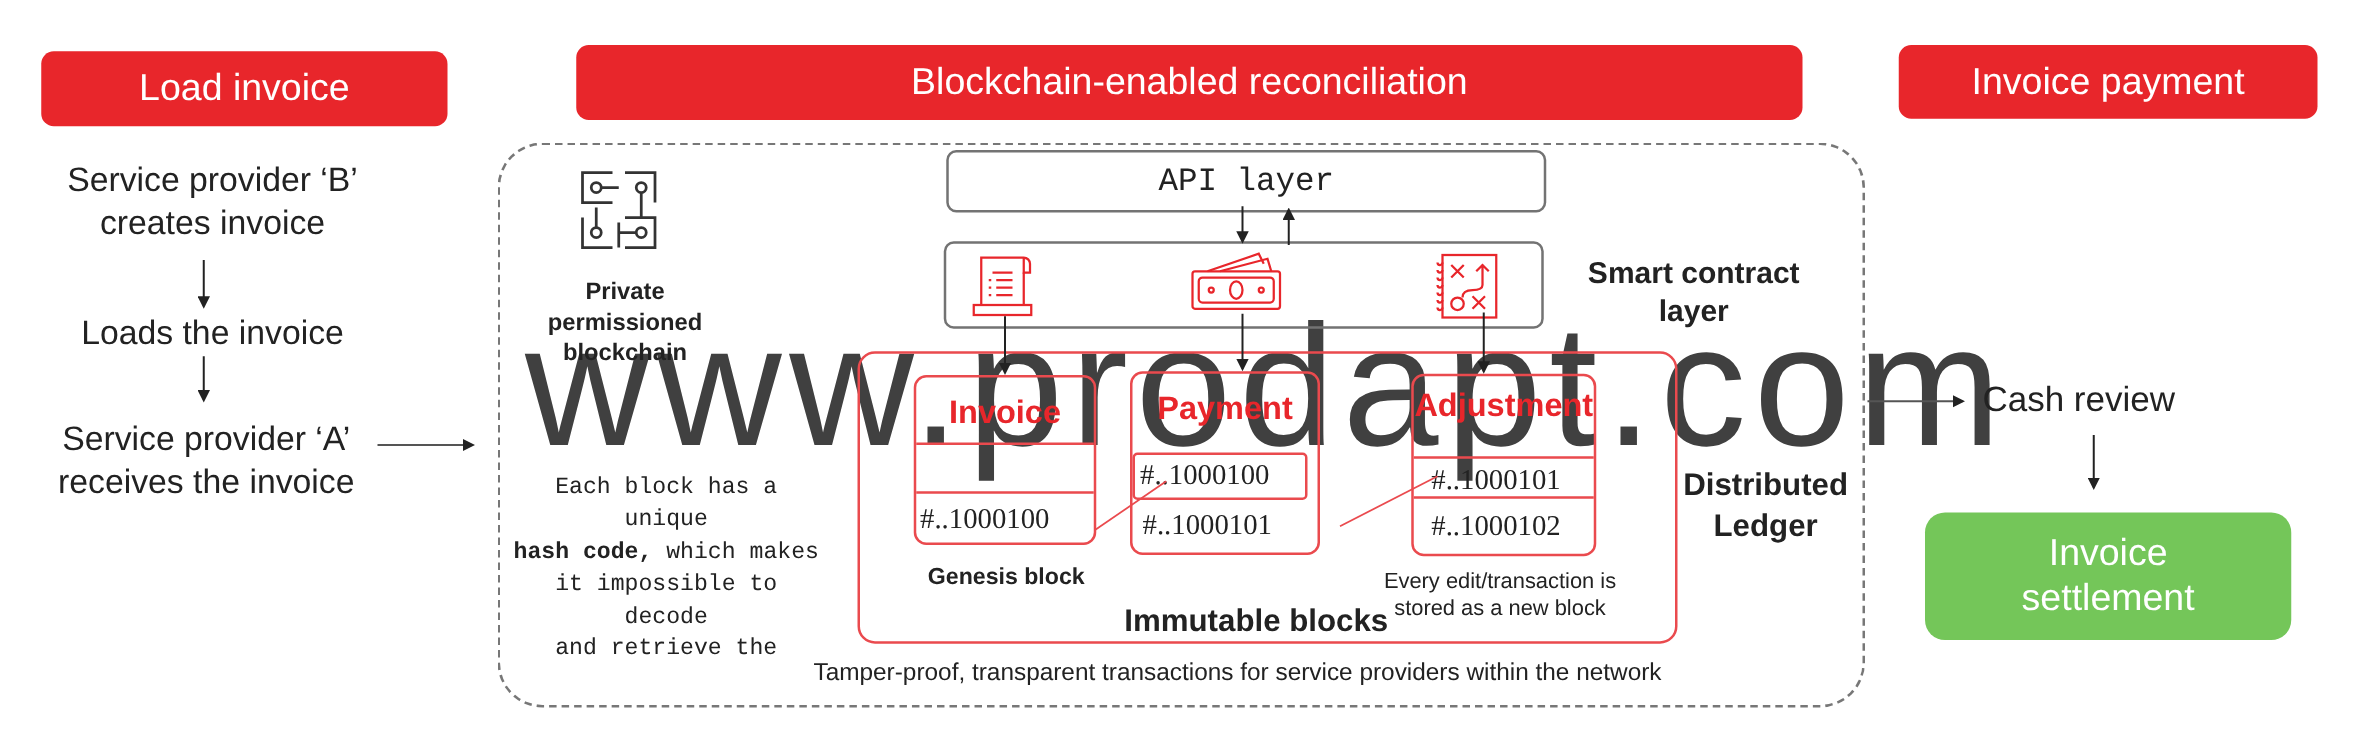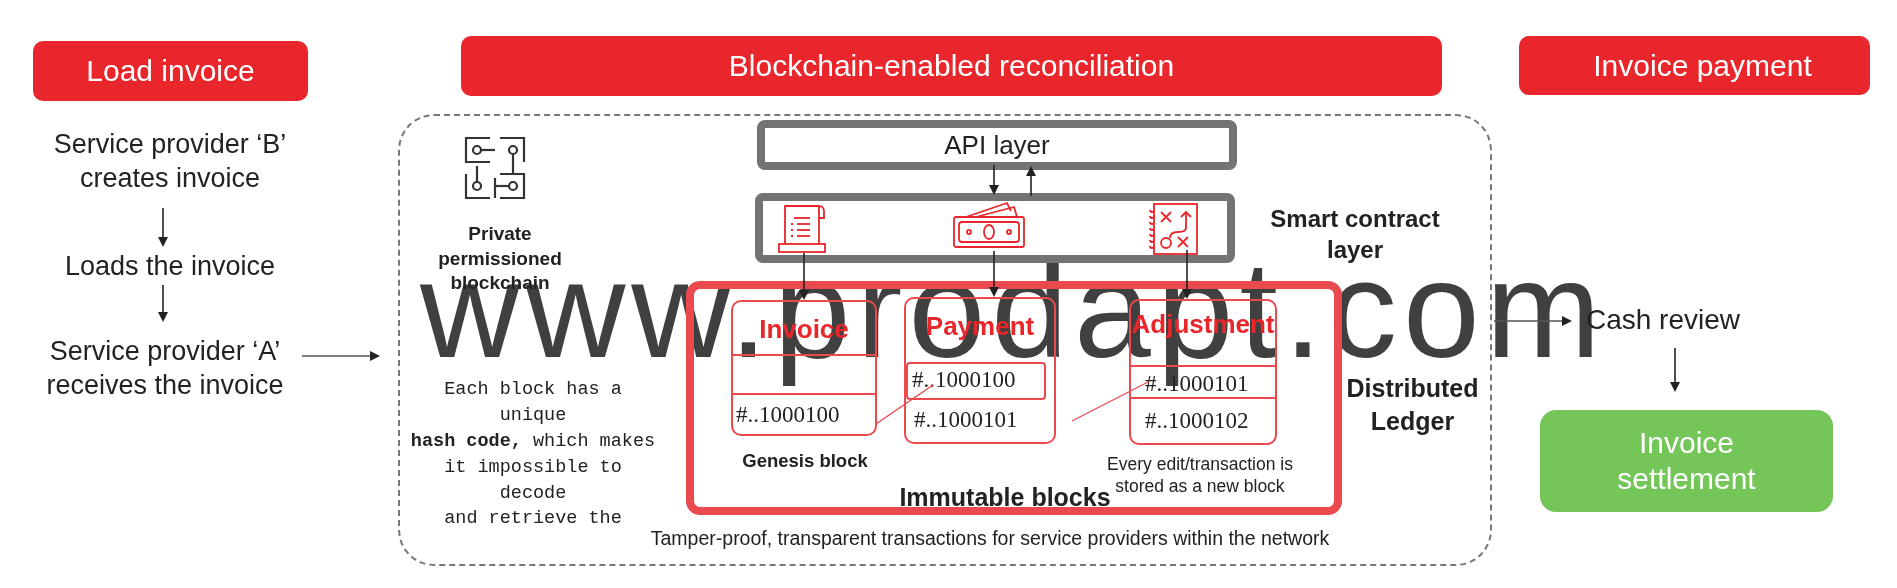--- a/index.html
+++ b/index.html
@@ -6,37 +6,37 @@
   body { width: 1897px; height: 588px; position: relative; overflow: hidden;
          font-family: "Liberation Sans", "DejaVu Sans", sans-serif; color: #222; }
   .abs { position: absolute; }
   .hdr { position: absolute; background: #e8262b; color: #fff; border-radius: 10px;
          display: flex; align-items: center; justify-content: center; font-size: 30px; }
   .ctext { position: absolute; text-align: center; color: #222; line-height: 1.25; }
   .watermark { position: absolute; left: 420px; top: 230px; font-size: 138px; color: #404040;
                letter-spacing: 6px; font-family: "Liberation Sans", sans-serif; white-space: nowrap; z-index: 0; }
   .dashed { position: absolute; left: 398px; top: 114px; width: 1094px; height: 452px;
             border: 2px dashed #777; border-radius: 36px; box-sizing: border-box; }
-  .redbox { position: absolute; border: 8px solid #737373; border-radius: 8px; box-sizing: border-box; }
+  .redbox { position: absolute; border: 2px solid #737373; border-radius: 8px; box-sizing: border-box; font-family: Liberation Mono, monospace; }
   .blockbox { position: absolute; border: 2px solid #ea4a4e; border-radius: 10px; box-sizing: border-box; background: transparent; }
   .block-title { position: absolute; left: 0; right: 0; text-align: center; color: #e8262b; font-weight: bold; font-size: 26px; }
   .hash { position: absolute; font-family: Liberation Serif, serif; font-size: 23px; color: #222; }
   .hline { position: absolute; height: 2px; background: #ea4a4e; }
   .green { position: absolute; background: #74c659; color: #fff; border-radius: 16px;
            display: flex; align-items: center; justify-content: center; text-align: center;
            font-size: 30px; line-height: 1.2; }
   svg.overlay { position: absolute; left: 0; top: 0; }
   .bold { font-weight: bold; }
 </style>
 </head>
 <body>
 
 <div class="watermark">www.prodapt.com</div>
 
-<div class="hdr" style="left:33px;top:41px;width:275px;height:60px;">Load invoice</div>
+<div class="hdr" style="left:33px;top:41px;width:325px;height:60px;">Load invoice</div>
 <div class="ctext" style="left:20px;top:128px;width:300px;font-size:27px;">
   <div>Service provider ‘B’</div>
   <div>creates invoice</div>
 </div>
 <div class="ctext" style="left:20px;top:250px;width:300px;font-size:27px;">Loads the invoice</div>
 <div class="ctext" style="left:10px;top:335px;width:310px;font-size:27px;">
   <div>Service provider ‘A’</div>
   <div>receives the invoice</div>
 </div>
 
@@ -153,21 +153,21 @@
 </div>
 <div class="ctext" style="left:1085px;top:454px;width:230px;font-size:17.5px;line-height:1.25;">
   <div>Every edit/transaction is</div>
   <div>stored as a new block</div>
 </div>
 
 <div class="ctext bold" style="left:880px;top:482px;width:250px;font-size:25px;">Immutable blocks</div>
 
 <div class="ctext" style="left:560px;top:526px;width:860px;font-size:19.5px;">Tamper-proof, transparent transactions for service providers within the network</div>
 
-<div class="hdr" style="left:1519px;top:36px;width:335px;height:59px;padding-left:16px;">Invoice payment</div>
+<div class="hdr" style="left:1519px;top:36px;width:335px;height:59px;">Invoice payment</div>
 <div class="ctext" style="left:1540px;top:302px;width:200px;font-size:28px;text-align:right;">Cash review</div>
 <div class="green" style="left:1540px;top:410px;width:293px;height:102px;">
   <div>
     <div>Invoice</div>
     <div>settlement</div>
   </div>
 </div>
 
 <svg class="overlay" width="1897" height="588" viewBox="0 0 1897 588">
   <defs>

